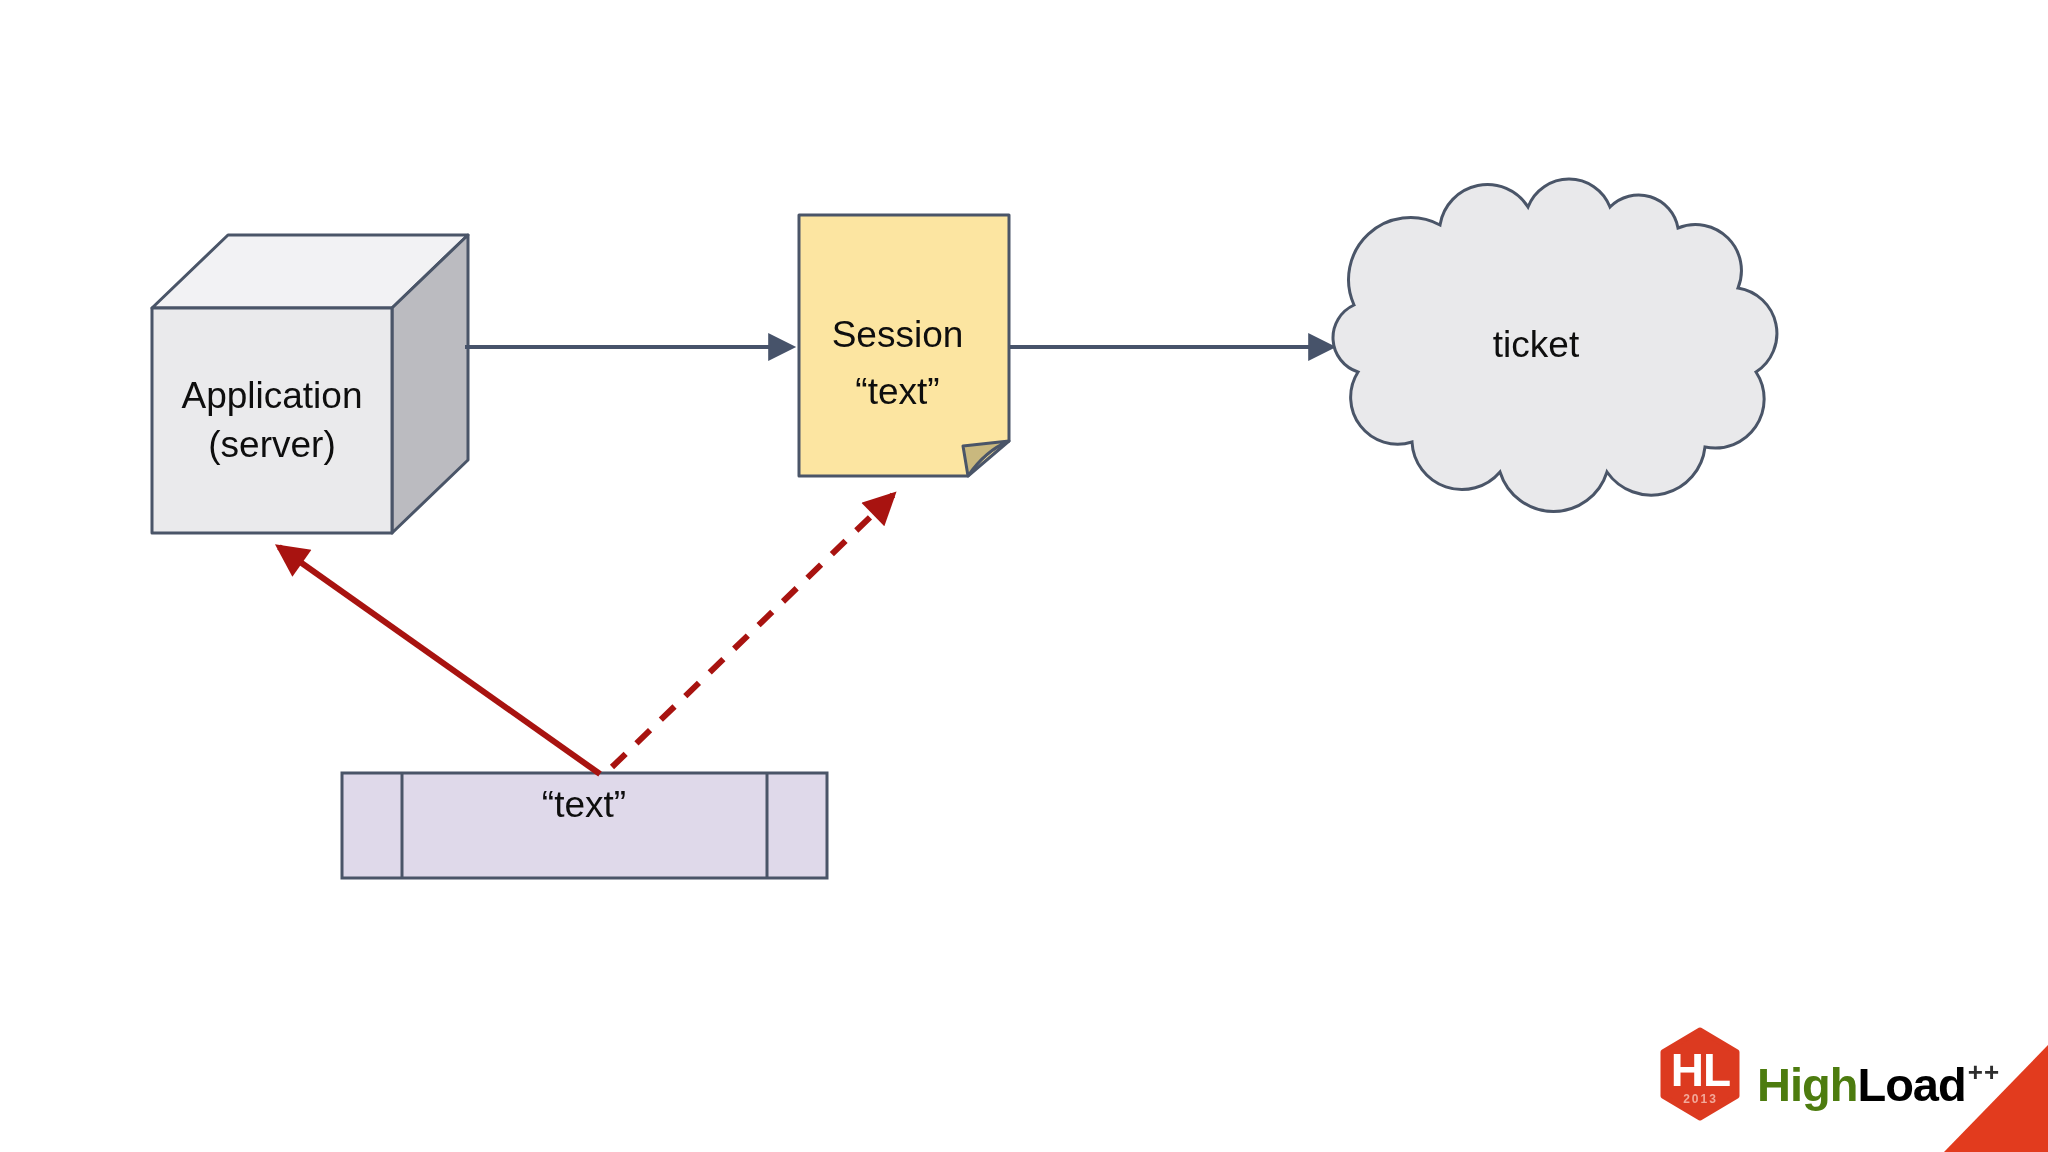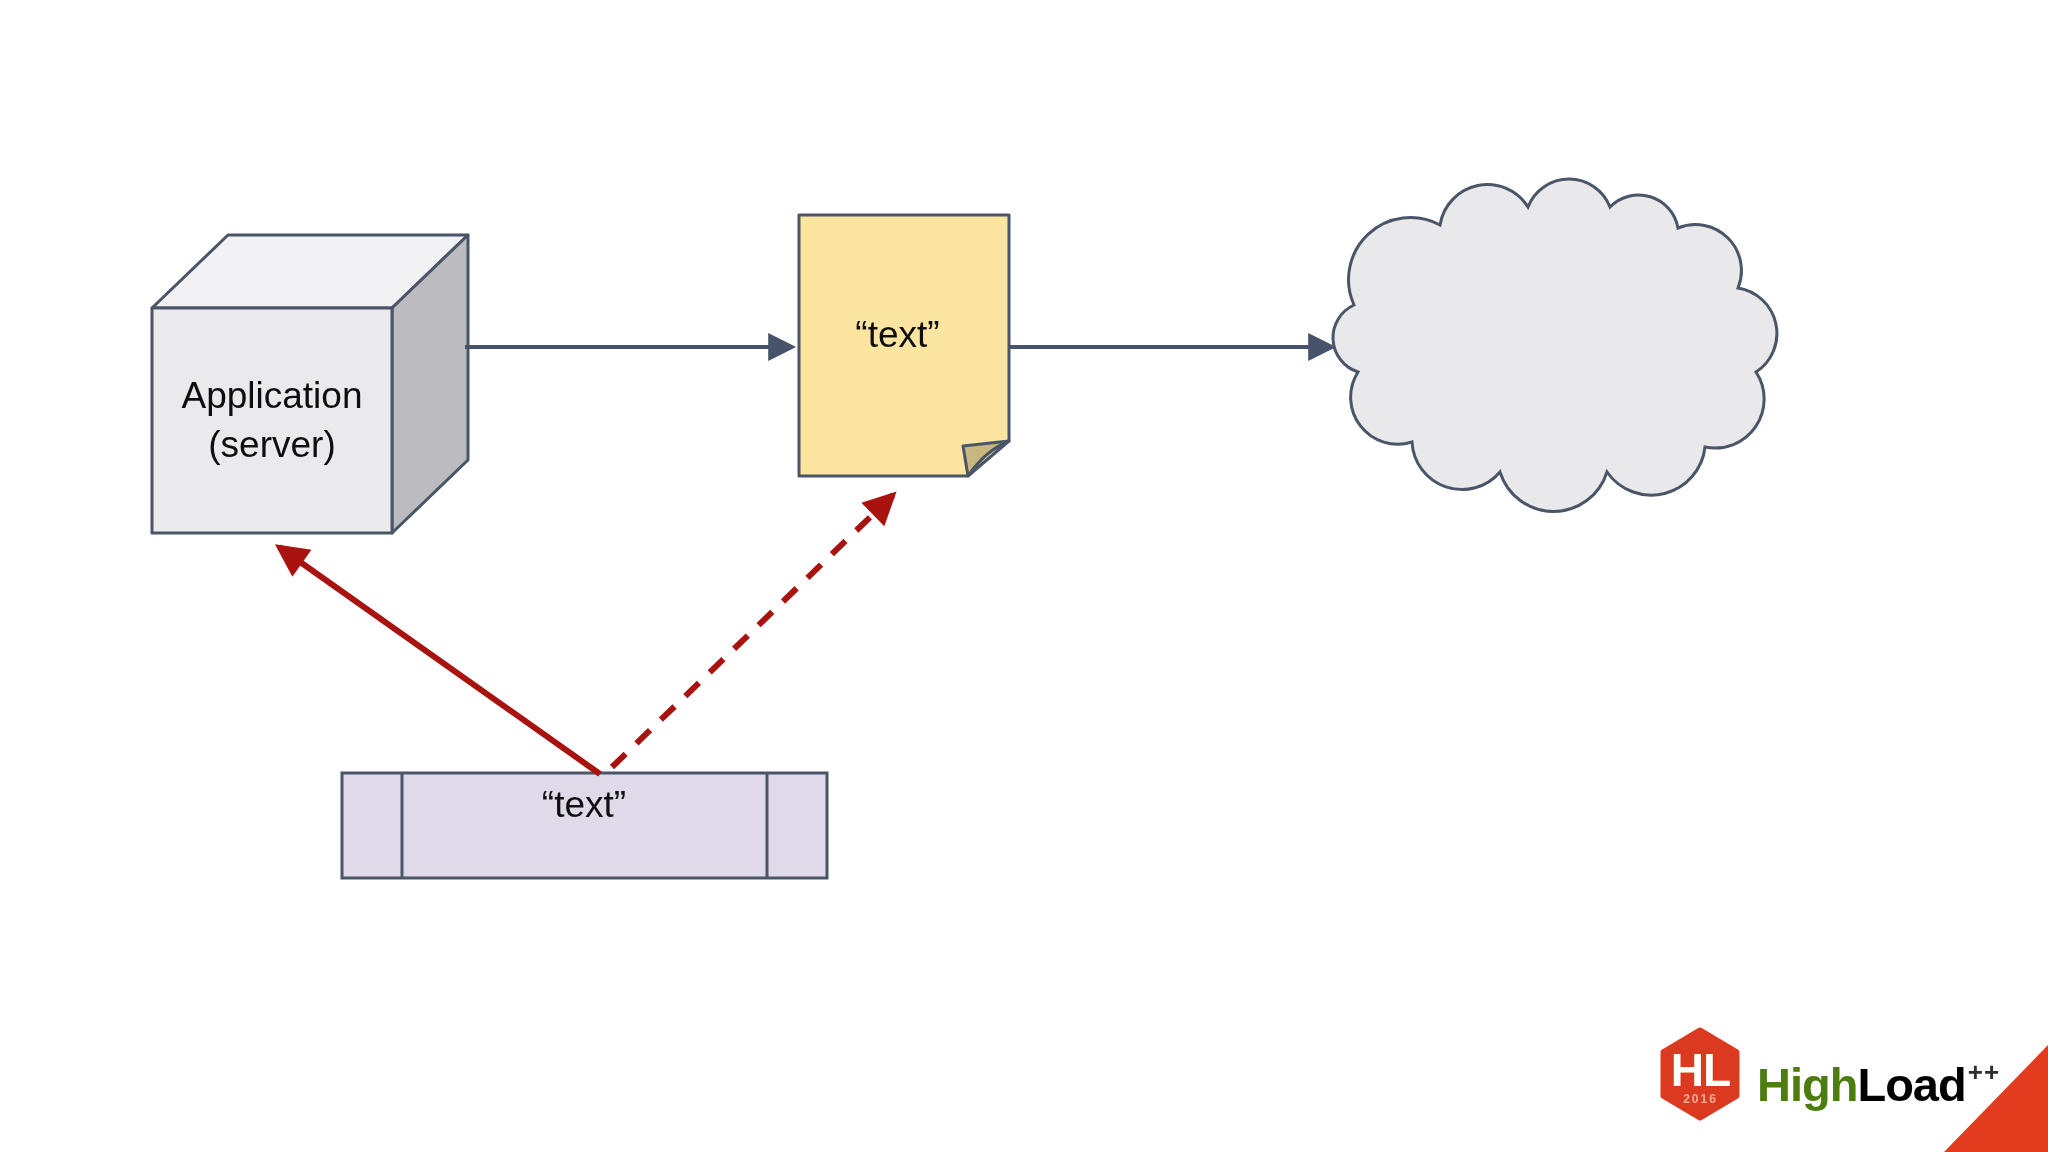--- a/index.html
+++ b/index.html
@@ -104,27 +104,31 @@
     <polygon points="1700,1030 1737,1052 1737,1096 1700,1118 1663,1096 1663,1052" fill="#dc3a20" stroke="#dc3a20" stroke-width="5" stroke-linejoin="round"></polygon>
     <polygon points="2048,1045 2048,1152 1944,1152" fill="#e23b1e"></polygon>
   </svg>
 
   <div class="lbl" id="app-label">
     <span>Application</span>
     <span>(server)</span>
   </div>
 
   <div class="lbl" id="note-label">
+    <span>Session</span>
     <span>“text”</span>
   </div>
 
+  <div class="lbl" id="cloud-label">
+    <span>ticket</span>
+  </div>
 
   <div class="lbl" id="ctx-label">
     <span>“text”</span>
   </div>
 
   <div id="hl-label">HL</div>
-  <div id="year-label">2016</div>
+  <div id="year-label">2013</div>
   <div id="brand-label">
     <span class="thin" style="display:inline">High</span><span class="bold" style="display:inline">Load</span><span class="plus" style="display:inline">++</span>
   </div>
 
 </div>
 
 </body></html>

